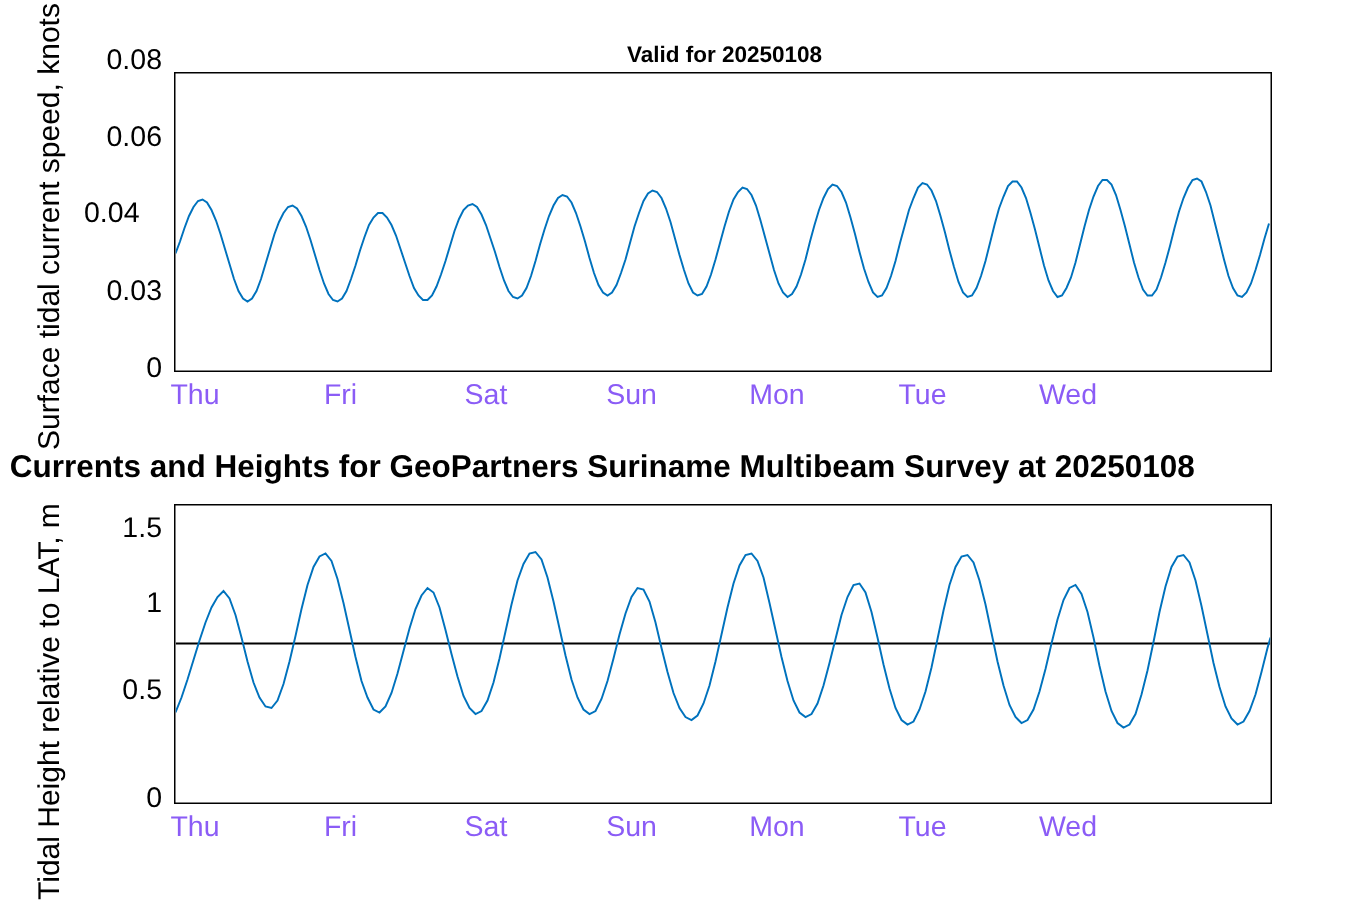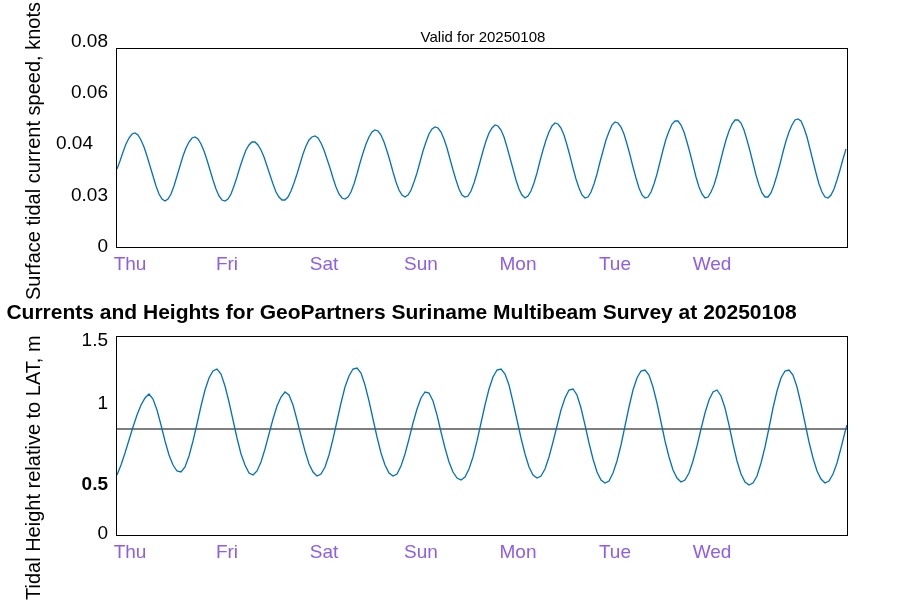--- a/index.html
+++ b/index.html
@@ -39,21 +39,21 @@
   .xtick{
     position:absolute;
     font-size:19px;
     color:#8b5cf6;
     text-align:center;
     white-space:nowrap;
   }
   .subtitle{
     position:absolute;
     font-size:15px;
-    font-weight:normal;
+    font-weight:bold;
     color:#000;
     text-align:center;
     white-space:nowrap;
   }
   .maintitle{
     position:absolute;
     font-size:21px;
     font-weight:bold;
     color:#000;
     white-space:nowrap;
@@ -93,23 +93,23 @@
     <div class="xtick" style="left:575px;top:253px;width:80px;">Tue</div>
     <div class="xtick" style="left:672px;top:253px;width:80px;">Wed</div>
   </div>
 
   <div class="maintitle" style="left:-48px;top:300px;">Tidal Currents and Heights for GeoPartners Suriname Multibeam Survey at 20250108</div>
 
   <div class="panel">
 
     <div class="ylabel" style="left:22px;top:600px;">Tidal Height relative to LAT, m</div>
 
-    <div class="ytick" style="left:30px;top:329px;width:78px;">1.5</div>
+    <div class="ytick" style="left:30px;top:342px;width:78px;">1.5</div>
     <div class="ytick" style="left:30px;top:392px;width:78px;">1</div>
-    <div class="ytick" style="left:30px;top:473px;width:78px;font-weight:bold;">0.5</div>
+    <div class="ytick" style="left:30px;top:450px;width:78px;">0.5</div>
     <div class="ytick" style="left:30px;top:522px;width:78px;">0</div>
 
     <div class="plotbox" style="left:116px;top:336px;width:732px;height:200px;">
       <svg width="730" height="198" viewBox="0 0 730 198" preserveAspectRatio="none">
 
         <line x1="0" y1="92" x2="730" y2="92" stroke="#000000" stroke-width="1.2"></line>
         <polyline fill="none" stroke="#0072BD" stroke-width="1.3" points="
 0,138 4,128 8,116 12,103 16,90 20,78 24,68 28,61 32,57 36,62 40,73 44,88 48,104 52,118 56,128 60,134 64,135 68,130 72,119 76,104 80,87 84,69 88,53 92,41 96,34 100,32 104,37 108,49 112,65 116,83 120,101 124,117 128,128 132,136 136,138 140,134 144,125 148,112 152,97 156,82 160,69 164,60 168,55 172,58 176,68 180,83 184,99 188,114 192,127 196,135 200,139 204,137 208,130 212,118 216,102 220,84 224,66 228,50 232,39 236,32 240,31 244,36 248,48 252,64 256,82 260,100 264,116 268,128 272,136 276,139 280,137 284,129 288,117 292,102 296,86 300,72 304,61 308,55 312,56 316,64 320,78 324,95 328,111 332,125 336,135 340,141 344,143 348,140 352,132 356,120 360,104 364,86 368,68 372,52 376,40 380,33 384,32 388,37 392,48 396,65 400,83 404,101 408,117 412,130 416,138 420,141 424,139 428,132 432,120 436,105 440,89 444,73 448,61 452,53 456,52 460,58 464,71 468,88 472,106 476,122 480,135 484,143 488,146 492,144 496,136 500,124 504,108 508,89 512,70 516,53 520,41 524,34 528,33 532,38 536,50 540,66 544,85 548,104 552,120 556,133 560,141 564,145 568,143 572,136 576,124 580,109 584,92 588,76 592,63 596,55 600,53 604,59 608,71 612,88 616,107 620,124 624,137 628,145 632,148 636,146 640,139 644,126 648,110 652,91 656,71 660,54 664,41 668,34 672,33 676,38 680,50 684,67 688,86 692,105 696,121 700,134 704,142 708,146 712,144 716,137 720,126 724,111 728,95 730,88
         "></polyline>
       </svg>

